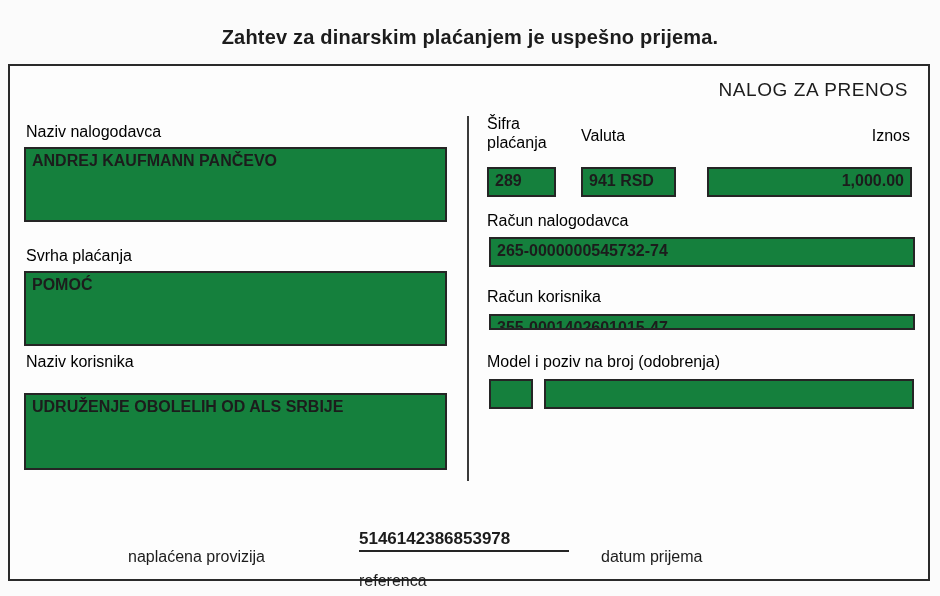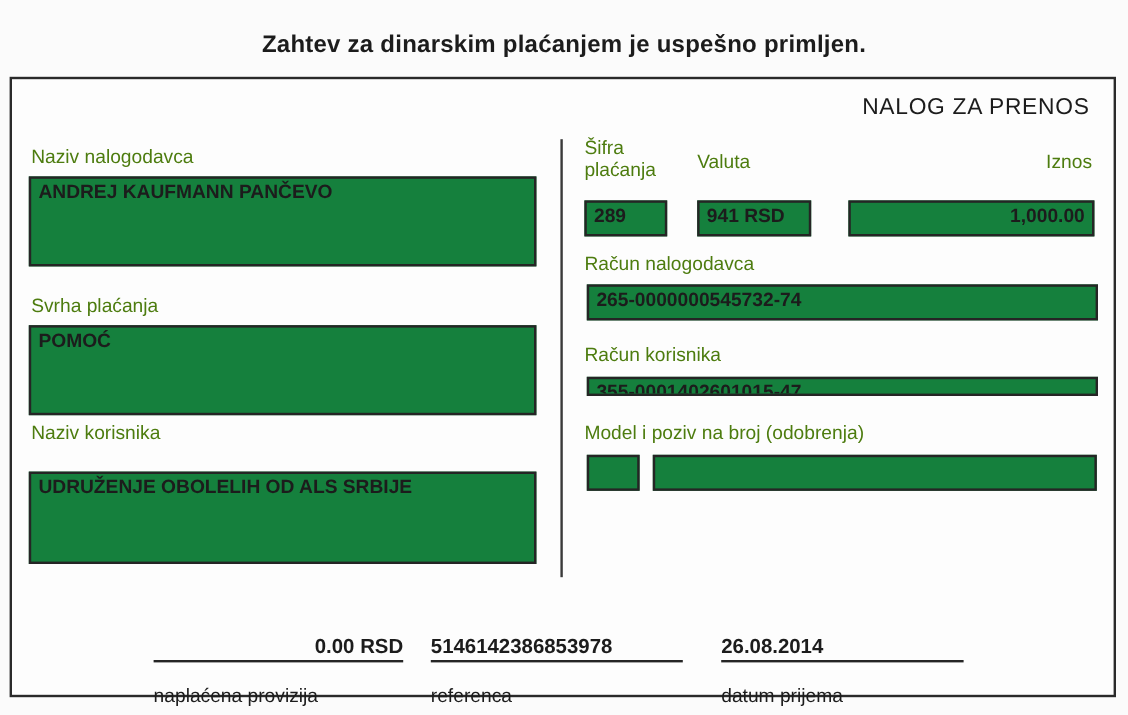--- a/index.html
+++ b/index.html
@@ -20,21 +20,21 @@
     position:absolute; left:8px; top:64px;
     width:922px; height:517px;
     border:2px solid #2a2a2a;
     background:#fdfdfd;
   }
   .form-header {
     position:absolute; top:13px; right:20px;
     font-size:19px; font-weight:normal; letter-spacing:0.6px;
   }
   .field-label {
-    position:absolute; font-size:16px; color:#4d7c0f;
+    position:absolute; font-size:16px; color:#000000;
     line-height:19px;
   }
   .field-box {
     position:absolute;
     border:2px solid #252525; background:#15803d;
     font-size:16px; font-weight:bold;
     padding:3px 6px; overflow:hidden;
   }
   .field-box.align-right { text-align:right; }
   .v-divider {
@@ -71,21 +71,21 @@
     font-size:17px; font-weight:bold;
     height:24px; line-height:22px;
     border-bottom:2px solid #252525;
   }
   .footer-group.g1 .footer-value { text-align:right; }
   .footer-label { font-size:16px; padding-top:20px; }
 </style>
 </head>
 <body>
 
-<div class="page-title">Zahtev za dinarskim plaćanjem je uspešno primljen.</div>
+<div class="page-title">Zahtev za dinarskim plaćanjem je uspešno prijema.</div>
 
 <div class="form-box">
 
   <div class="form-header">NALOG ZA PRENOS</div>
 
   <div class="v-divider"></div>
 
   <div class="field-label lbl-naziv-nalogodavca">Naziv nalogodavca</div>
   <div class="field-box box-naziv-nalogodavca">ANDREJ KAUFMANN PANČEVO</div>
 
@@ -107,27 +107,25 @@
   <div class="field-box box-racun-nalogodavca">265-0000000545732-74</div>
 
   <div class="field-label lbl-racun-korisnika">Račun korisnika</div>
   <div class="field-box box-racun-korisnika">355-0001402601015-47</div>
 
   <div class="field-label lbl-model">Model i poziv na broj (odobrenja)</div>
   <div class="field-box box-model"></div>
   <div class="field-box box-poziv"></div>
 
   <div class="footer-group g1">
-    <div class="footer-value">0.00 RSD</div>
     <div class="footer-label">naplaćena provizija</div>
   </div>
 
   <div class="footer-group g2">
     <div class="footer-value">5146142386853978</div>
     <div class="footer-label">referenca</div>
   </div>
 
   <div class="footer-group g3">
-    <div class="footer-value">26.08.2014</div>
     <div class="footer-label">datum prijema</div>
   </div>
 
 </div>
 
 </body></html>

